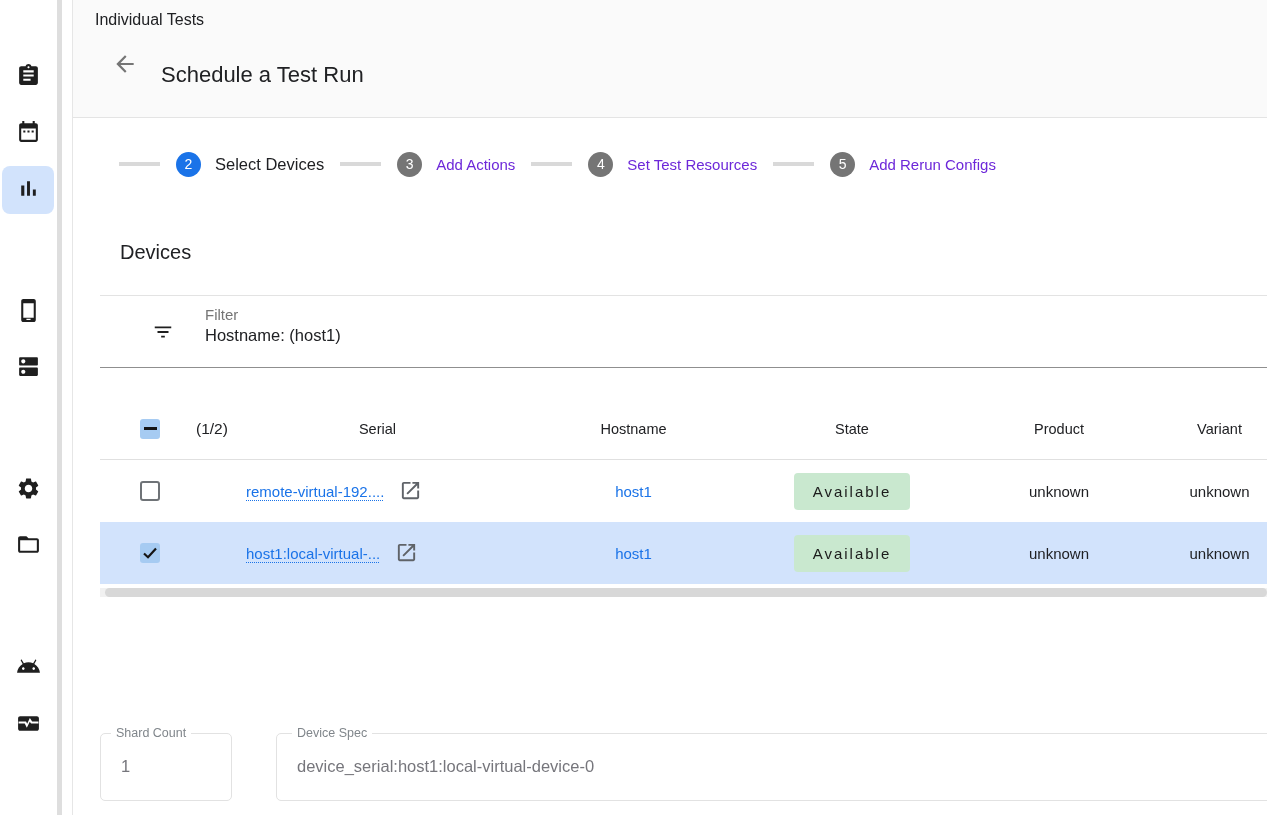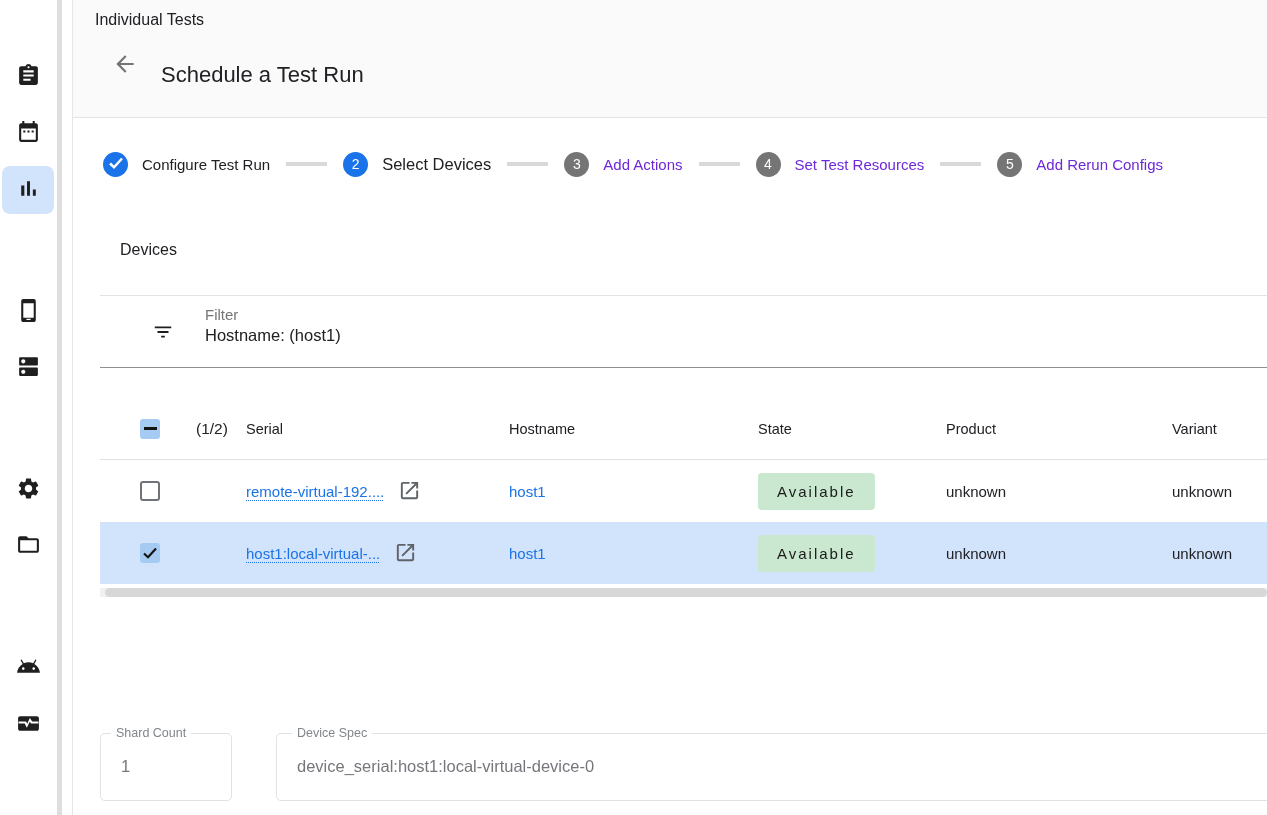--- a/index.html
+++ b/index.html
@@ -1,18 +1,18 @@
 <!DOCTYPE html>
 <html><head>
 <meta charset="utf-8">
 <style>
   * { margin:0; padding:0; box-sizing:border-box; }
   html,body { width:1267px; height:815px; overflow:hidden; background:#fff;
               font-family:"Liberation Sans", sans-serif; color:#202124; }
-  .app { position:relative; width:1267px; height:815px; background:#fff; }
+  .app { position:relative; width:1267px; height:815px; background:#fff;text-align:center; }
 
   
   .rail { position:absolute; left:0; top:0; width:57px; height:815px; background:#fff; z-index:3; }
   .rail-btn { position:absolute; left:2px; width:52px; height:48px; display:flex;
               align-items:center; justify-content:center; cursor:pointer; border-radius:8px; }
   .rail-btn svg { width:25px; height:25px; fill:#1f1f1f; }
   .rail-btn.active { background:#d2e3fc; }
   .rail-scrollbar { position:absolute; left:57px; top:0; width:5px; height:815px; background:#dedede; z-index:3; }
   .content-border { position:absolute; left:72px; top:0; width:1px; height:815px; background:#e6e6e6; z-index:3; }
 
@@ -31,21 +31,21 @@
   .step-circle { width:25px; height:25px; border-radius:50%; display:flex; align-items:center; justify-content:center;
                  font-size:14px; color:#fff; flex:none; }
   .step-circle.done,.step-circle.current { background:#1a73e8; }
   .step-circle.todo { background:#757575; }
   .step-label { margin-left:14px; font-size:15px; color:#202124; }
   .step.current .step-label { font-size:16.5px; }
   .step.todo .step-label { color:#6d28d9; }
   .connector { width:41px; height:4px; background:#d9d9d9; margin:0 16px; flex:none; }
   .step-circle svg { width:14px; height:12px; }
 
-  .devices-title { position:absolute; left:47px; top:241px; font-size:16px; color:#202124; }
+  .devices-title { position:absolute; left:47px; top:241px; font-size:20px; color:#202124; }
 
   
   .filter { position:absolute; left:27px; right:0; top:295px; height:73px; border-top:1px solid #e3e3e3;
             border-bottom:1px solid #8f8f8f; cursor:text; }
   .filter-icon { position:absolute; left:52px; top:25px; width:22px; height:22px; }
   .filter-icon svg { width:22px; height:22px; fill:#1f1f1f; }
   .filter-label { position:absolute; left:105px; top:10px; font-size:15px; color:#757575; }
   .filter-value { position:absolute; left:105px; top:30px; font-size:16.5px; color:#202124; }
 
   
@@ -142,28 +142,20 @@
       <div class="eyebrow">Individual Tests</div>
       <div class="back-btn">
         <span><svg viewBox="0 0 24 24">
               <path d="M20 11H7.83l5.59-5.59L12 4l-8 8 8 8 1.41-1.41L7.83 13H20v-2z"></path>
             </svg></span>
       </div>
       <div class="page-title">Schedule a Test Run</div>
     </div>
 
     <div class="stepper">
-      <div class="step done">
-        <div class="step-circle done">
-          <span><svg viewBox="0 0 14 12">
-                <polyline points="1,6.5 5,10.2 13,1.5" fill="none" stroke="#ffffff" stroke-width="2.4"></polyline>
-              </svg></span>
-        </div>
-        <div class="step-label">Configure Test Run</div>
-      </div>
       <div class="connector"></div>
       <div class="step current">
         <div class="step-circle current">2</div>
         <div class="step-label">Select Devices</div>
       </div>
       <div class="connector"></div>
       <div class="step todo">
         <div class="step-circle todo">3</div>
         <div class="step-label">Add Actions</div>
       </div>

